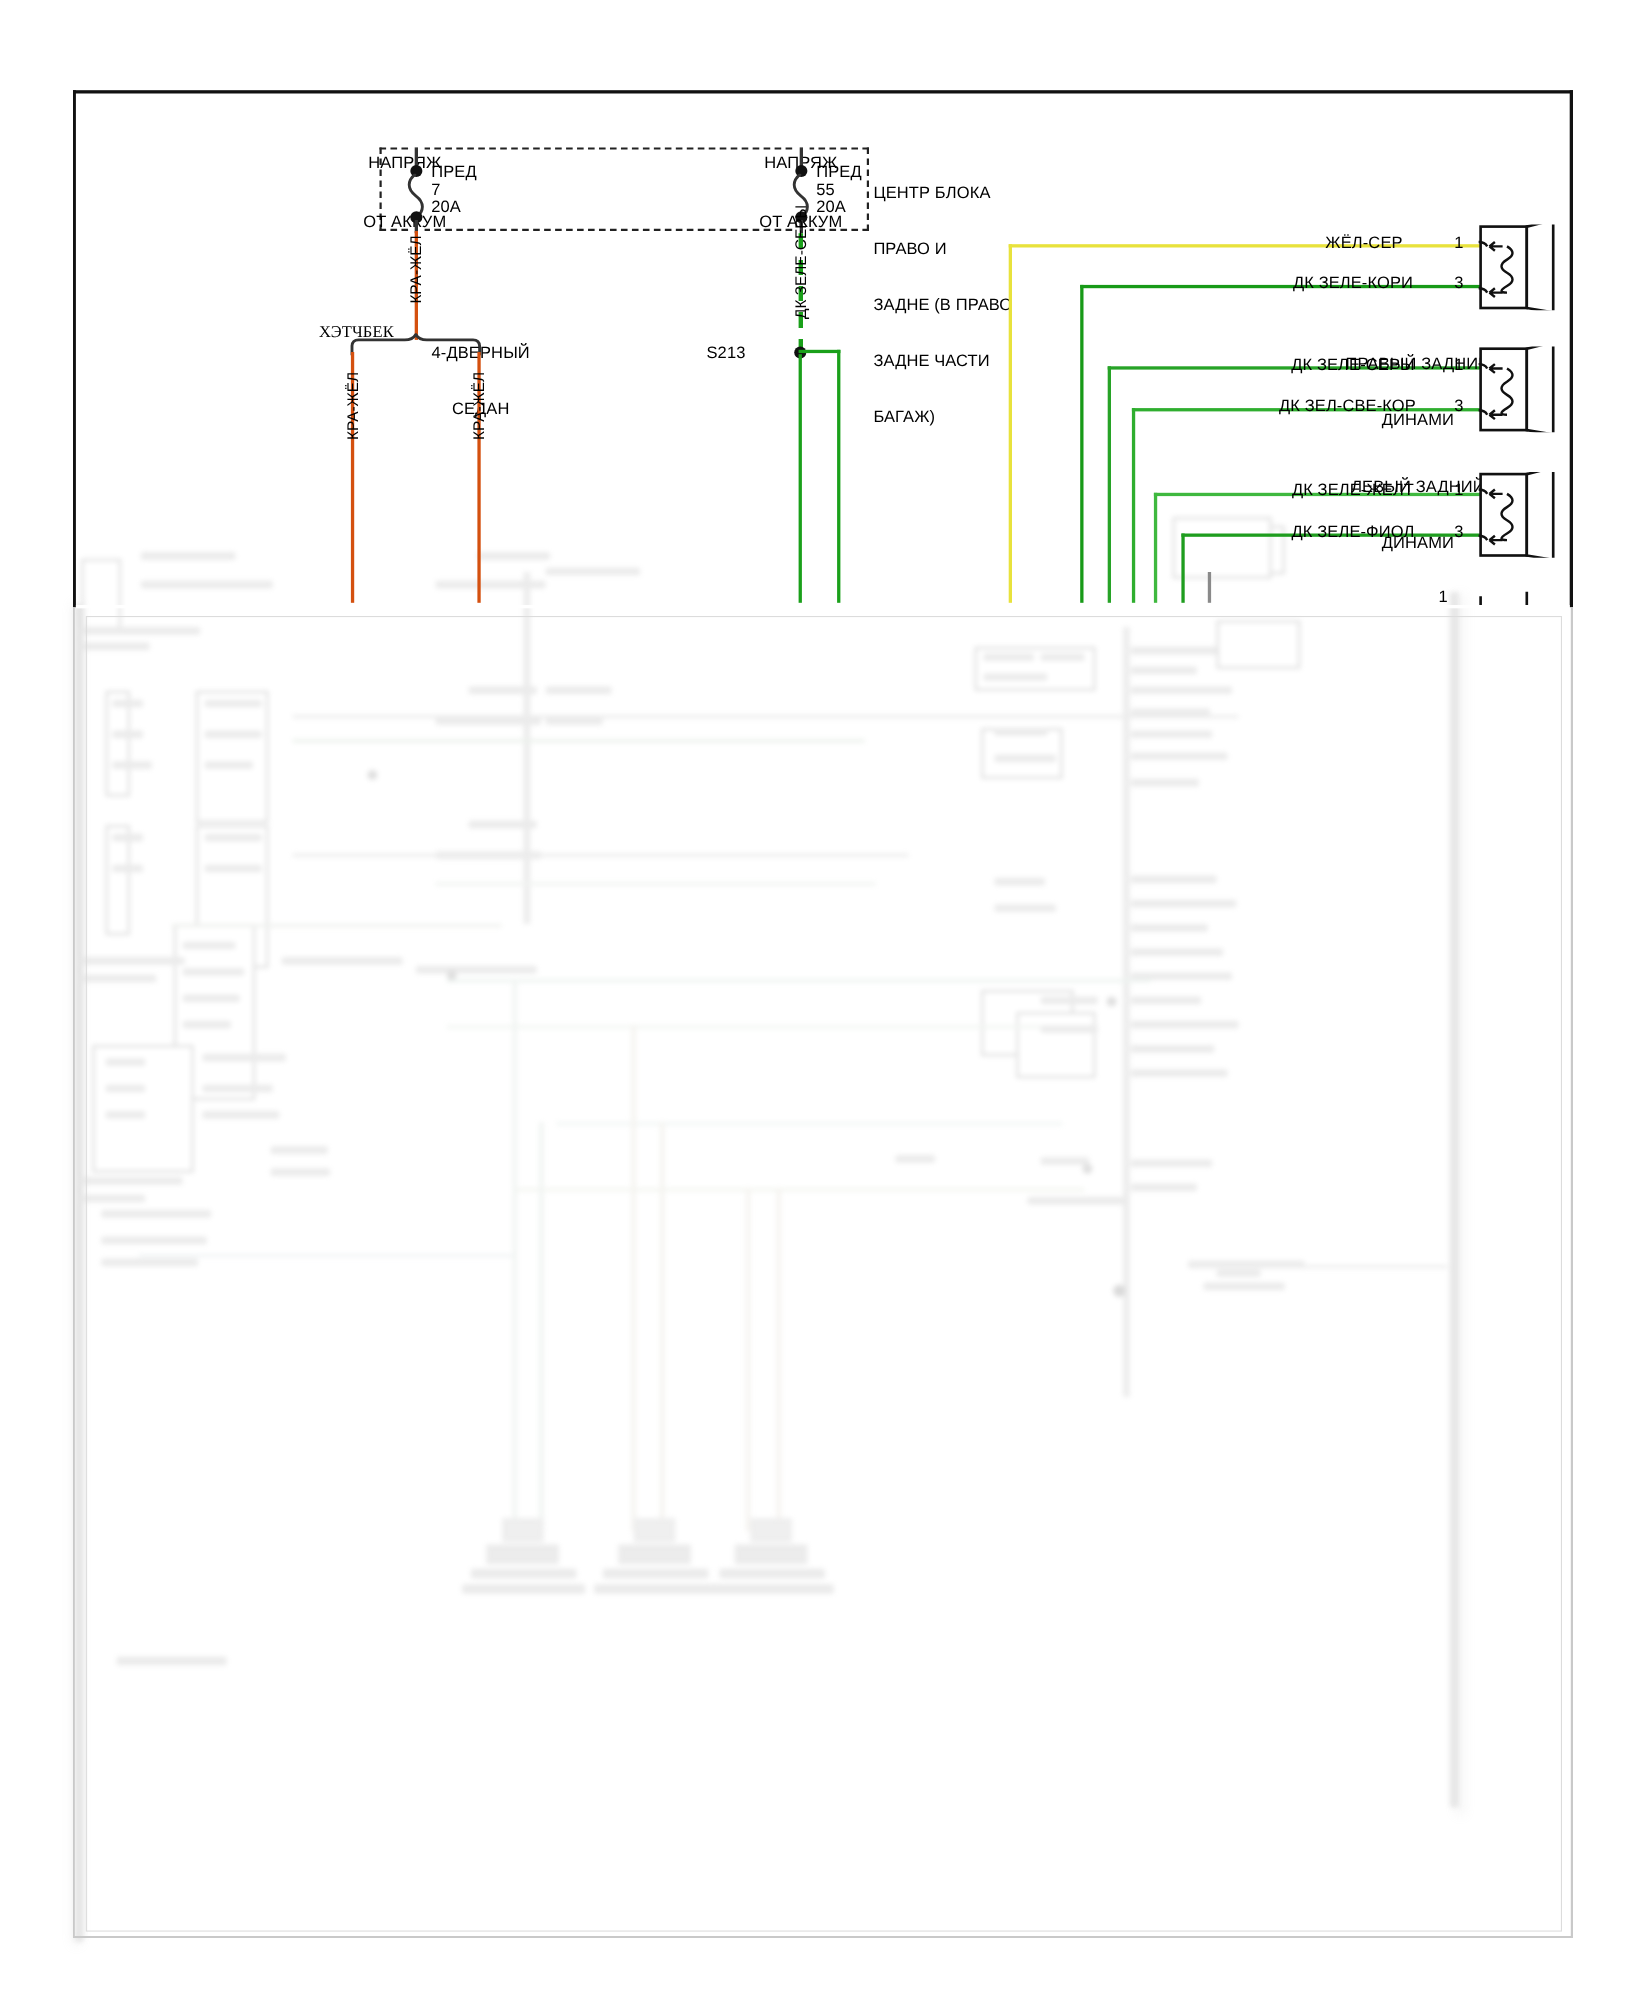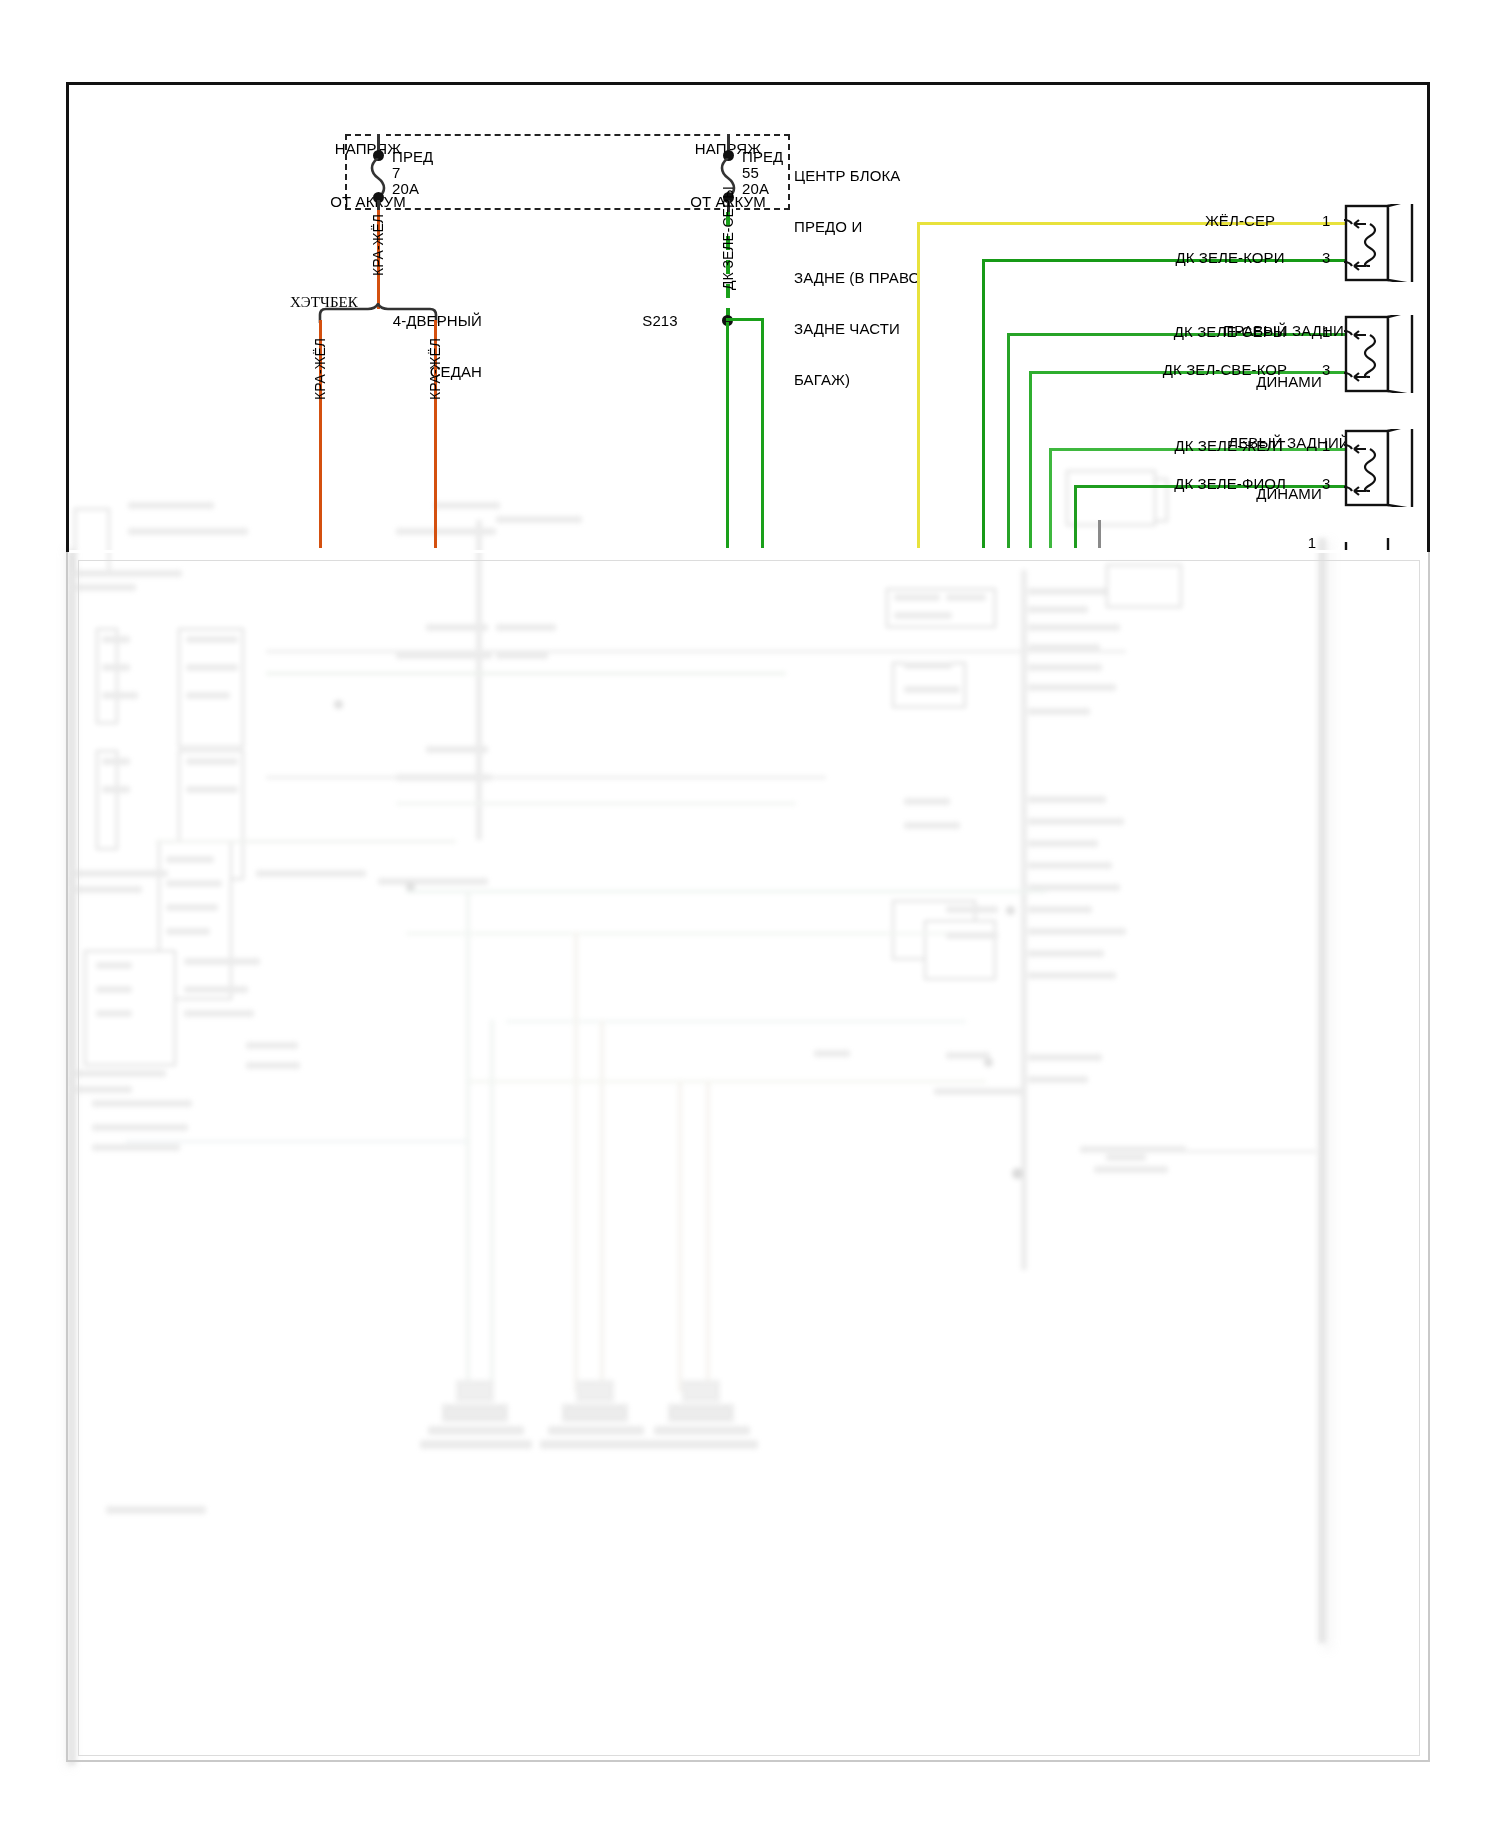--- a/index.html
+++ b/index.html
@@ -249,21 +249,21 @@
 
   <div class="fusebox"></div>
 
   <div class="mask" style="left:372px;top:128px;width:14px;height:10px;"></div>
   <div class="mask" style="left:372px;top:204px;width:14px;height:10px;"></div>
   <div class="mask" style="left:722px;top:128px;width:14px;height:10px;"></div>
   <div class="mask" style="left:722px;top:204px;width:14px;height:10px;"></div>
 
   <div class="txt" style="left:794px;top:133px;width:180px;font-size:15px;line-height:17px;">
     <div>ЦЕНТР БЛОКА</div>
-    <div>ПРЕДО И</div>
+    <div>ПРАВО И</div>
     <div>ЗАДНЕ (В ПРАВО</div>
     <div>ЗАДНЕ ЧАСТИ</div>
     <div>БАГАЖ)</div>
   </div>
 
   <div class="txt c" style="left:288px;top:105px;width:160px;">
     <div>НАПРЯЖ</div>
     <div>ОТ АККУМ</div>
   </div>
 
@@ -282,21 +282,21 @@
   <div class="txt" style="left:392px;top:180px;">20A</div>
 
   <div class="wire-v" style="left:377px;top:210px;height:99px;background:#d4500f;"></div>
   <div class="vtxt" style="left:370px;top:276px;font-size:14px;">КРА-ЖЁЛ</div>
 
   <svg class="brace" style="left:318px;top:303px;" width="120" height="22" viewBox="0 0 120 22">
     <path d="M2 20 L2 12 Q2 6 8 6 L50 6 Q57 6 60 1 Q63 6 70 6 L112 6 Q118 6 118 12 L118 20" fill="none" stroke="#333" stroke-width="2.6"></path>
   </svg>
 
   <div class="txt c" style="left:264px;top:294px;width:120px;font-family:Liberation Serif, serif;">ХЭТЧБЕК</div>
-  <div class="txt c" style="left:352px;top:278px;width:130px;line-height:17px;text-align:right;">
+  <div class="txt c" style="left:372px;top:278px;width:130px;line-height:17px;">
     <div>4-ДВЕРНЫЙ</div>
     <div>СЕДАН</div>
   </div>
 
   <div class="wire-v" style="left:319px;top:320px;height:228px;background:#d4500f;"></div>
   <div class="vtxt" style="left:312px;top:400px;font-size:14px;">КРА-ЖЁЛ</div>
 
   <div class="wire-v" style="left:434px;top:320px;height:228px;background:#d4500f;"></div>
   <div class="vtxt" style="left:427px;top:400px;font-size:14px;">КРА-ЖЁЛ</div>
 

